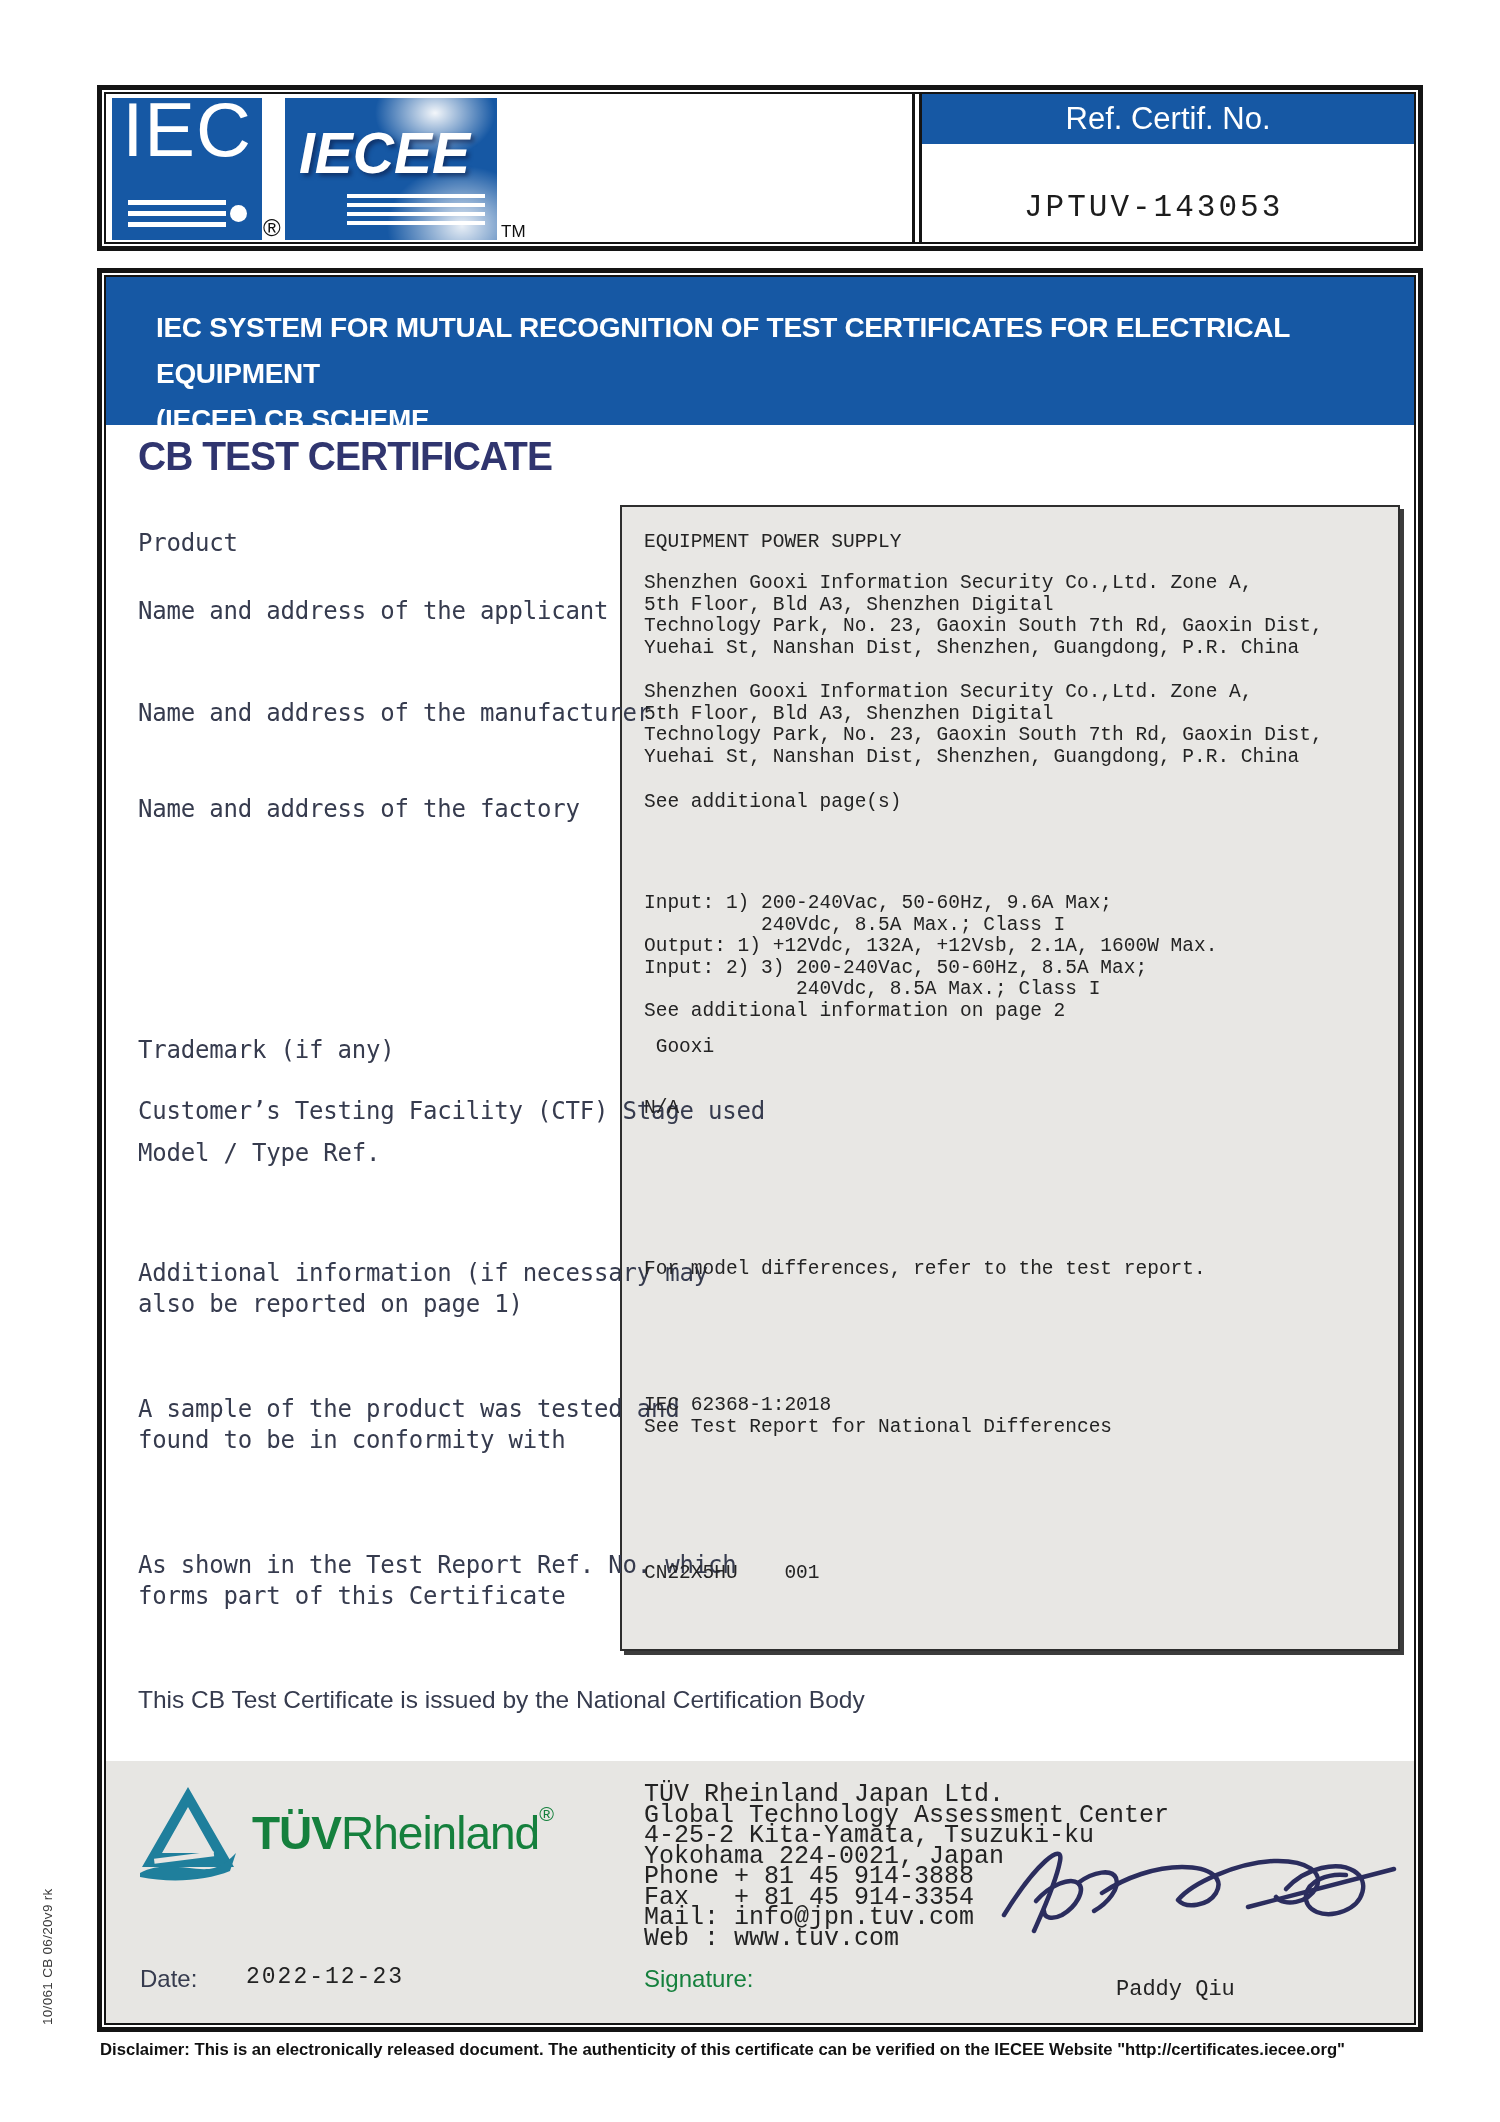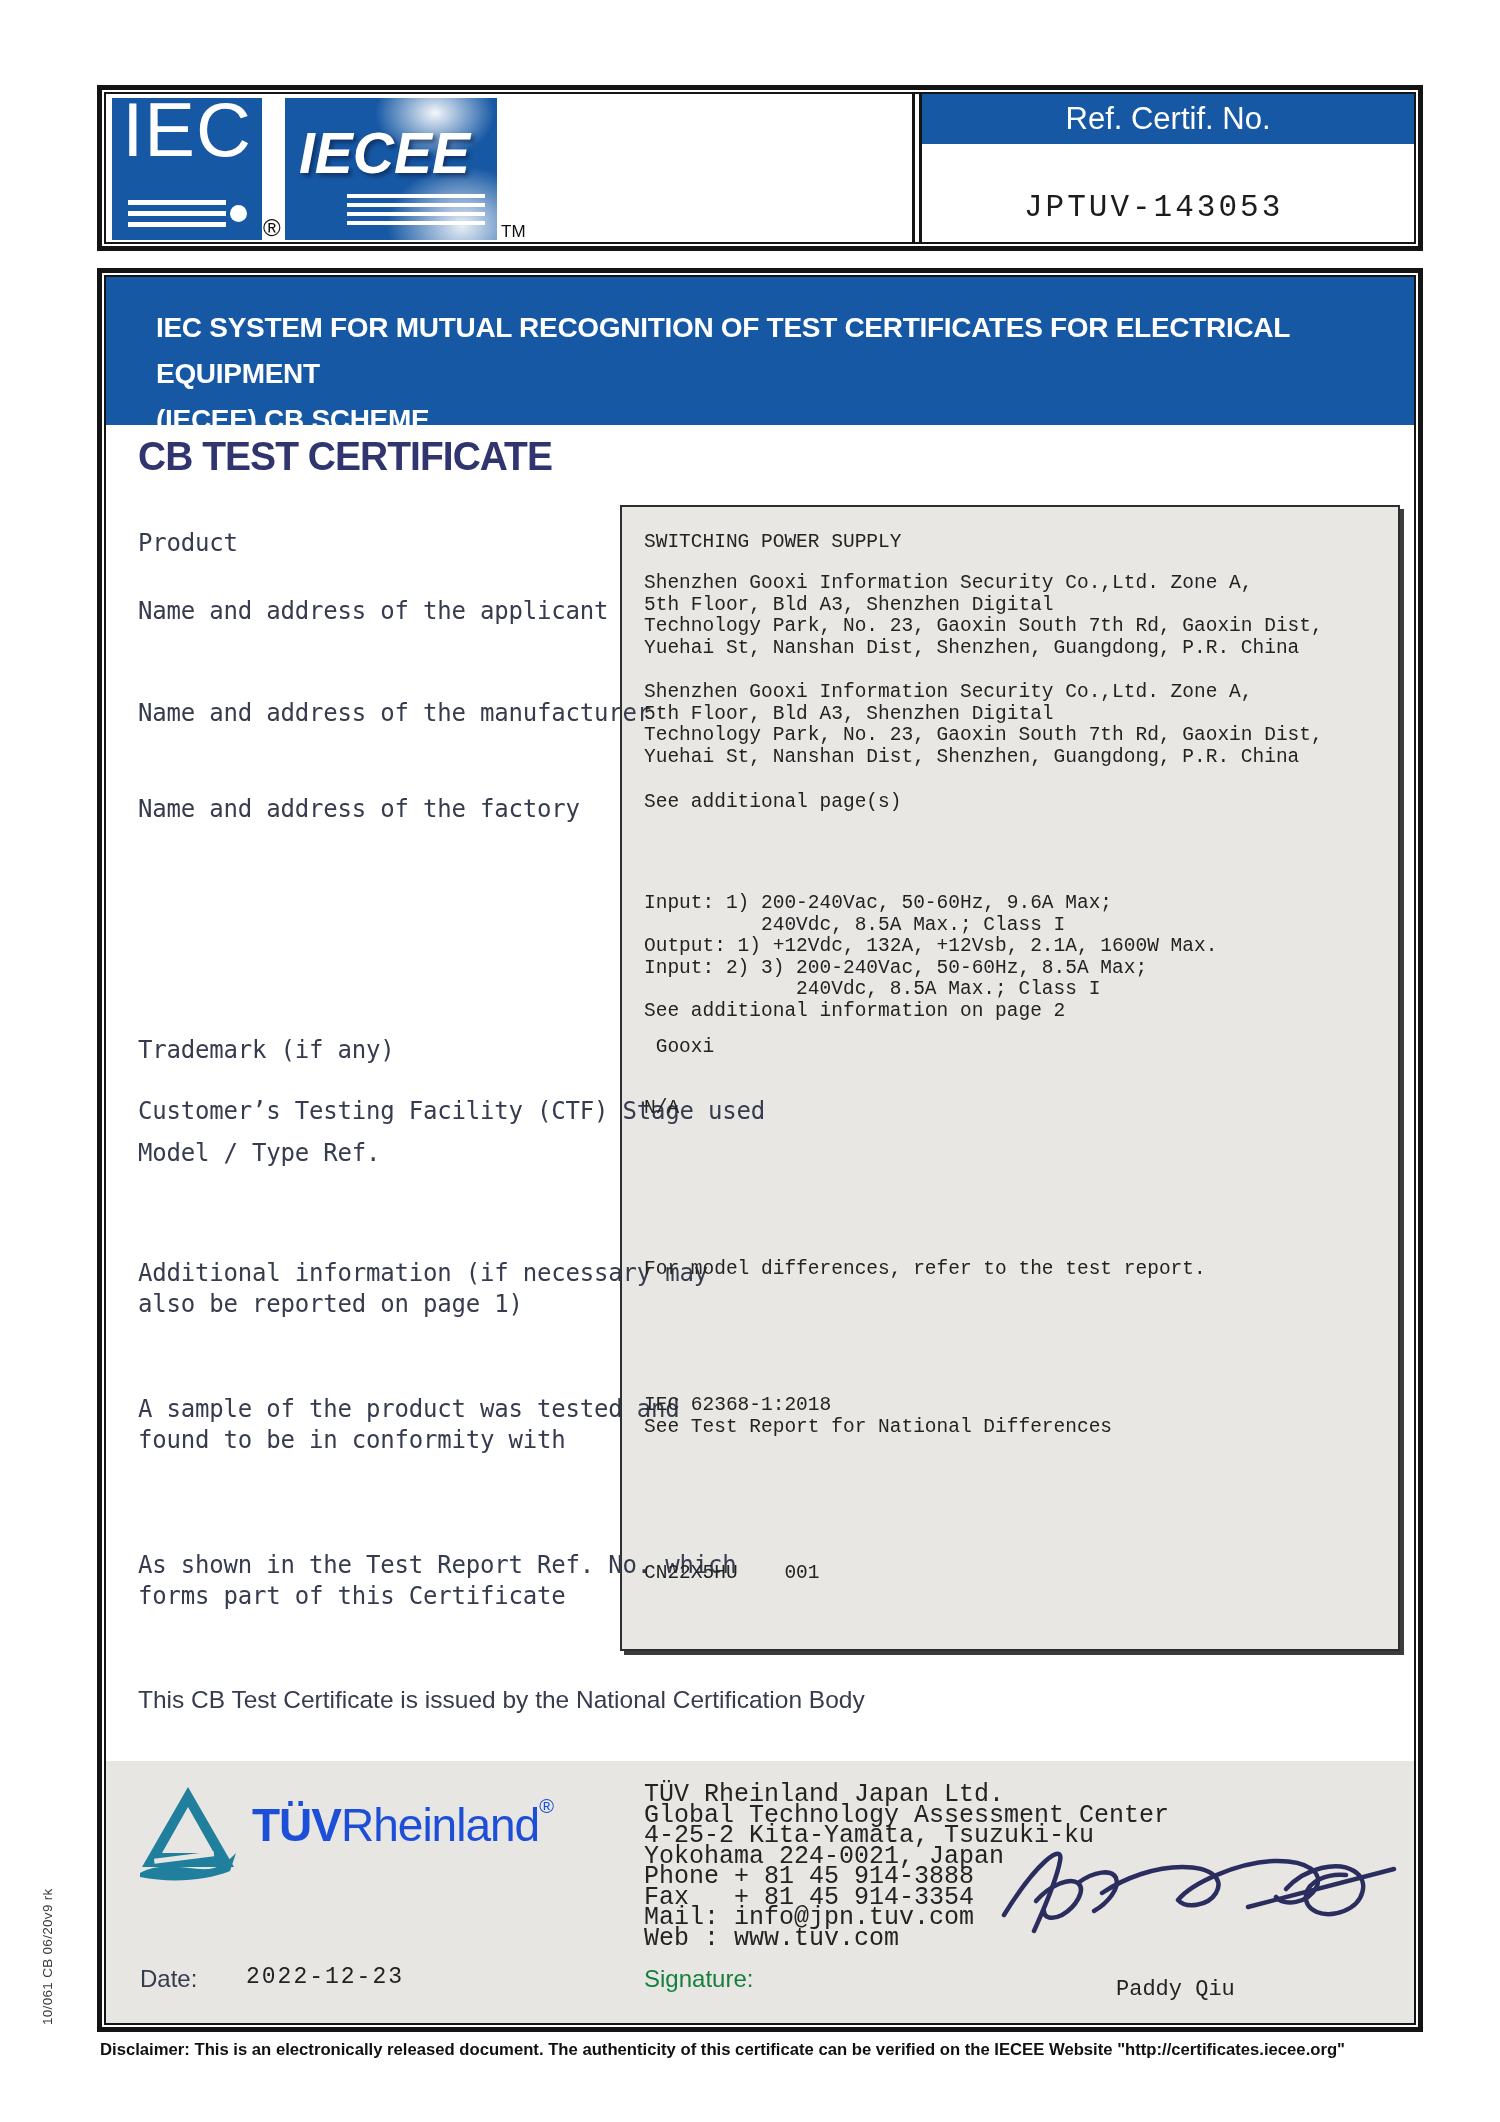--- a/index.html
+++ b/index.html
@@ -64,21 +64,21 @@
   .l-ctf{top:823px}          .v-ctf{top:825px}
   .l-model{top:865px}        .v-model{top:867px}
   .l-additional{top:985px}   .v-additional{top:986px}
   .l-conformity{top:1121px}  .v-conformity{top:1122px}
   .l-testreport{top:1277px}  .v-testreport{top:1290px}
   .issued-line{position:absolute;left:36px;top:1413px;font-size:24.5px;font-weight:500;color:#363b4e;}
 
   
   .footer-panel{position:absolute;left:4px;right:4px;bottom:4px;height:262px;background:#e7e6e3;}
   .tuv-logo{position:absolute;left:30px;top:20px;}
-  .tuv-wordmark{position:absolute;left:146px;top:34px;color:#1d4ed8;font-size:46px;letter-spacing:-1px;}
+  .tuv-wordmark{position:absolute;left:146px;top:42px;color:#15803d;font-size:46px;letter-spacing:-1px;}
   .tuv-bold{font-weight:700;}
   .tuv-reg{font-size:20px;vertical-align:28px;}
   .footer-address{position:absolute;left:538px;top:24px;margin:0;white-space:pre;
                   font-family:"Liberation Mono",monospace;font-size:25px;line-height:20.5px;color:#232323;}
   .date-label{position:absolute;left:34px;top:204px;font-size:24px;font-weight:500;color:#363b4e;}
   .date-value{position:absolute;left:140px;top:203px;font-family:"Liberation Mono",monospace;
               font-size:23px;letter-spacing:2px;color:#232323;}
   .sig-label{position:absolute;left:538px;top:204px;font-size:24px;font-weight:500;color:#15803d;}
   .signature-svg{position:absolute;left:880px;top:62px;}
   .signatory{position:absolute;left:1010px;top:216px;font-family:"Liberation Mono",monospace;
@@ -139,21 +139,21 @@
     <div class="banner">
       <div>IEC SYSTEM FOR MUTUAL RECOGNITION OF TEST CERTIFICATES FOR ELECTRICAL EQUIPMENT</div>
       <div>(IECEE) CB SCHEME</div>
     </div>
 
     <div class="doc-title">CB TEST CERTIFICATE</div>
 
     <div class="value-box"></div>
 
     <pre class="field-label l-product">Product</pre>
-    <pre class="field-value v-product">SWITCHING POWER SUPPLY</pre>
+    <pre class="field-value v-product">EQUIPMENT POWER SUPPLY</pre>
 
     <pre class="field-label l-applicant">Name and address of the applicant</pre>
     <pre class="field-value v-applicant">Shenzhen Gooxi Information Security Co.,Ltd. Zone A,
 5th Floor, Bld A3, Shenzhen Digital
 Technology Park, No. 23, Gaoxin South 7th Rd, Gaoxin Dist,
 Yuehai St, Nanshan Dist, Shenzhen, Guangdong, P.R. China</pre>
 
     <pre class="field-label l-manufacturer">Name and address of the manufacturer</pre>
     <pre class="field-value v-manufacturer">Shenzhen Gooxi Information Security Co.,Ltd. Zone A,
 5th Floor, Bld A3, Shenzhen Digital

